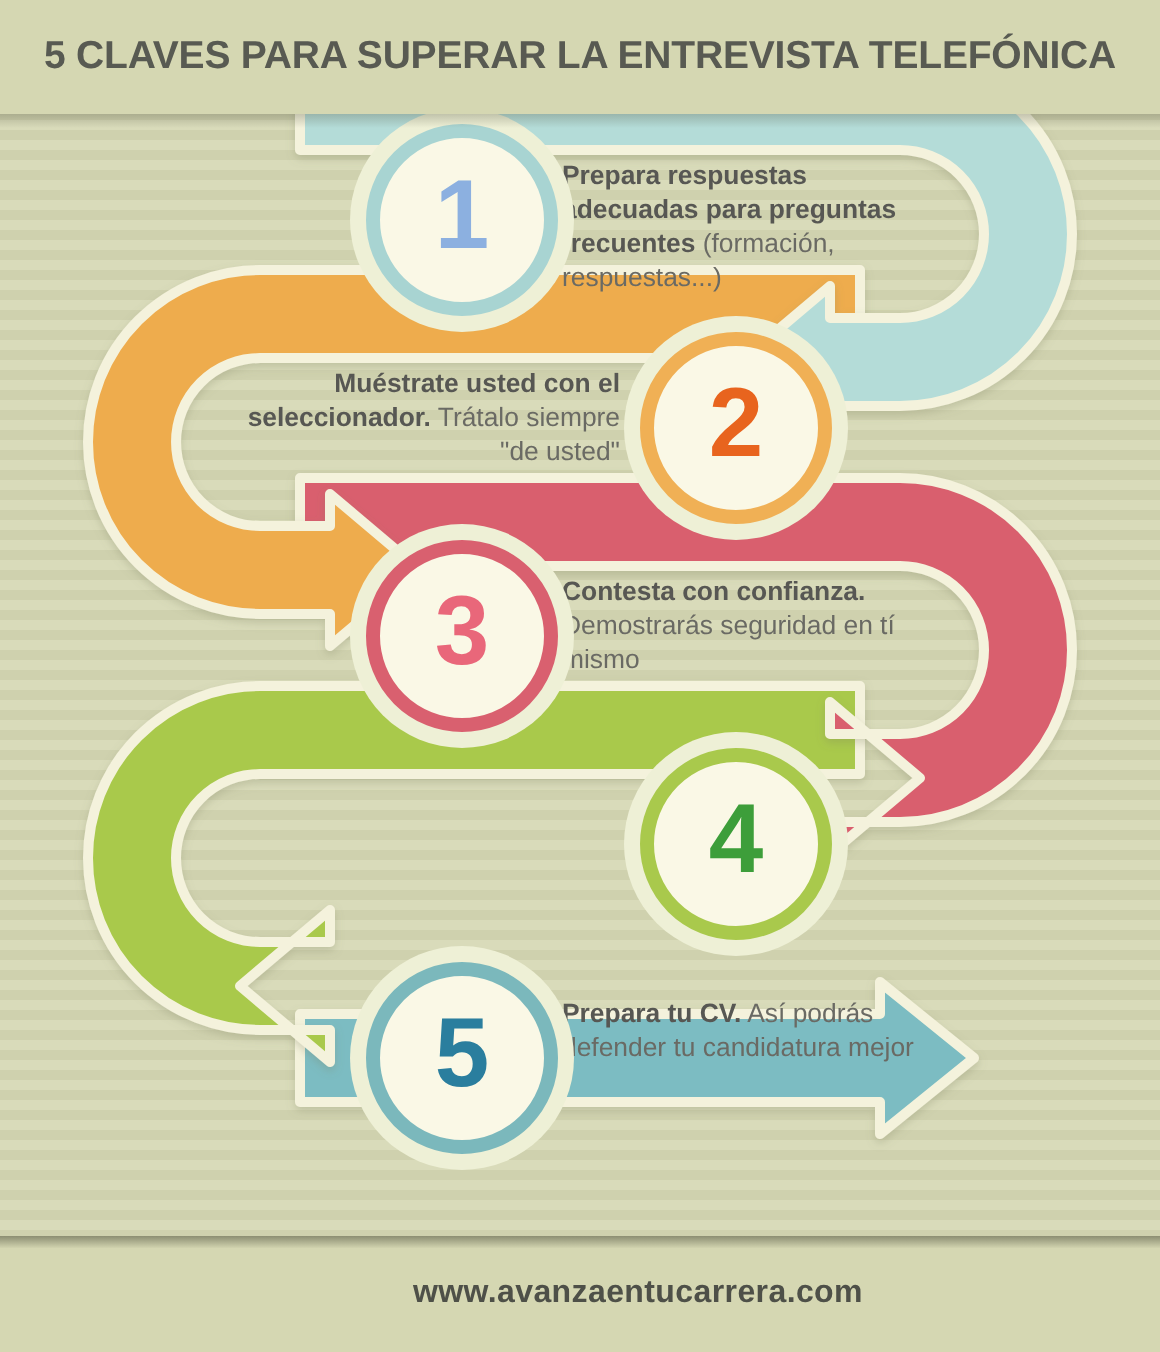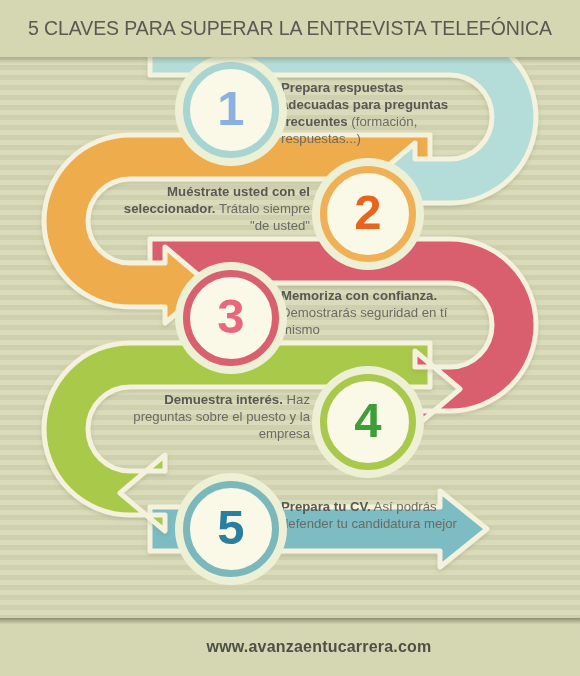--- a/index.html
+++ b/index.html
@@ -22,21 +22,21 @@
 
   
   .header{
     position:absolute;left:0;top:0;width:580px;height:57px;
     background:#d5d7b2;
     display:flex;align-items:center;justify-content:center;
     z-index:40;
   }
   .header-title{
     font-size:19.5px;
-    font-weight:normal;
+    font-weight:bold;
     color:#585a52;
     letter-spacing:-0.1px;
     white-space:nowrap;
   }
   .header-shadow{
     position:absolute;left:0;top:57px;width:580px;height:7px;
     background:linear-gradient(to bottom, rgba(90,92,72,.30), rgba(90,92,72,0));
     z-index:39;
   }
 
@@ -194,29 +194,26 @@
     </div>
     <div class="step-text t-right" style="left:120px;top:126px;width:190px;">
       <b>Muéstrate usted con el seleccionador.</b><span> Trátalo siempre "de usted"</span>
     </div>
 
     <div class="halo" style="left:175px;top:205px;"></div>
     <div class="circle" style="left:183px;top:213px;border:7px solid #d9606f;">
       <span class="num" style="color:#e9677a;">3</span>
     </div>
     <div class="step-text t-left" style="left:281px;top:230px;width:180px;">
-      <b>Memoriza con confianza.</b><span> Demostrarás seguridad en tí mismo</span>
+      <b>Contesta con confianza.</b><span> Demostrarás seguridad en tí mismo</span>
     </div>
 
     <div class="halo" style="left:312px;top:309px;"></div>
     <div class="circle" style="left:320px;top:317px;border:7px solid #a9c94c;">
       <span class="num" style="color:#3d9e3a;">4</span>
-    </div>
-    <div class="step-text t-right" style="left:130px;top:334px;width:180px;">
-      <b>Demuestra interés.</b><span> Haz preguntas sobre el puesto y la empresa</span>
     </div>
 
     <div class="halo" style="left:175px;top:416px;"></div>
     <div class="circle" style="left:183px;top:424px;border:7px solid #7bb8bc;">
       <span class="num" style="color:#2a7e9e;">5</span>
     </div>
     <div class="step-text t-left" style="left:281px;top:441px;width:180px;">
       <b>Prepara tu CV.</b><span> Así podrás defender tu candidatura mejor</span>
     </div>
   </div>

